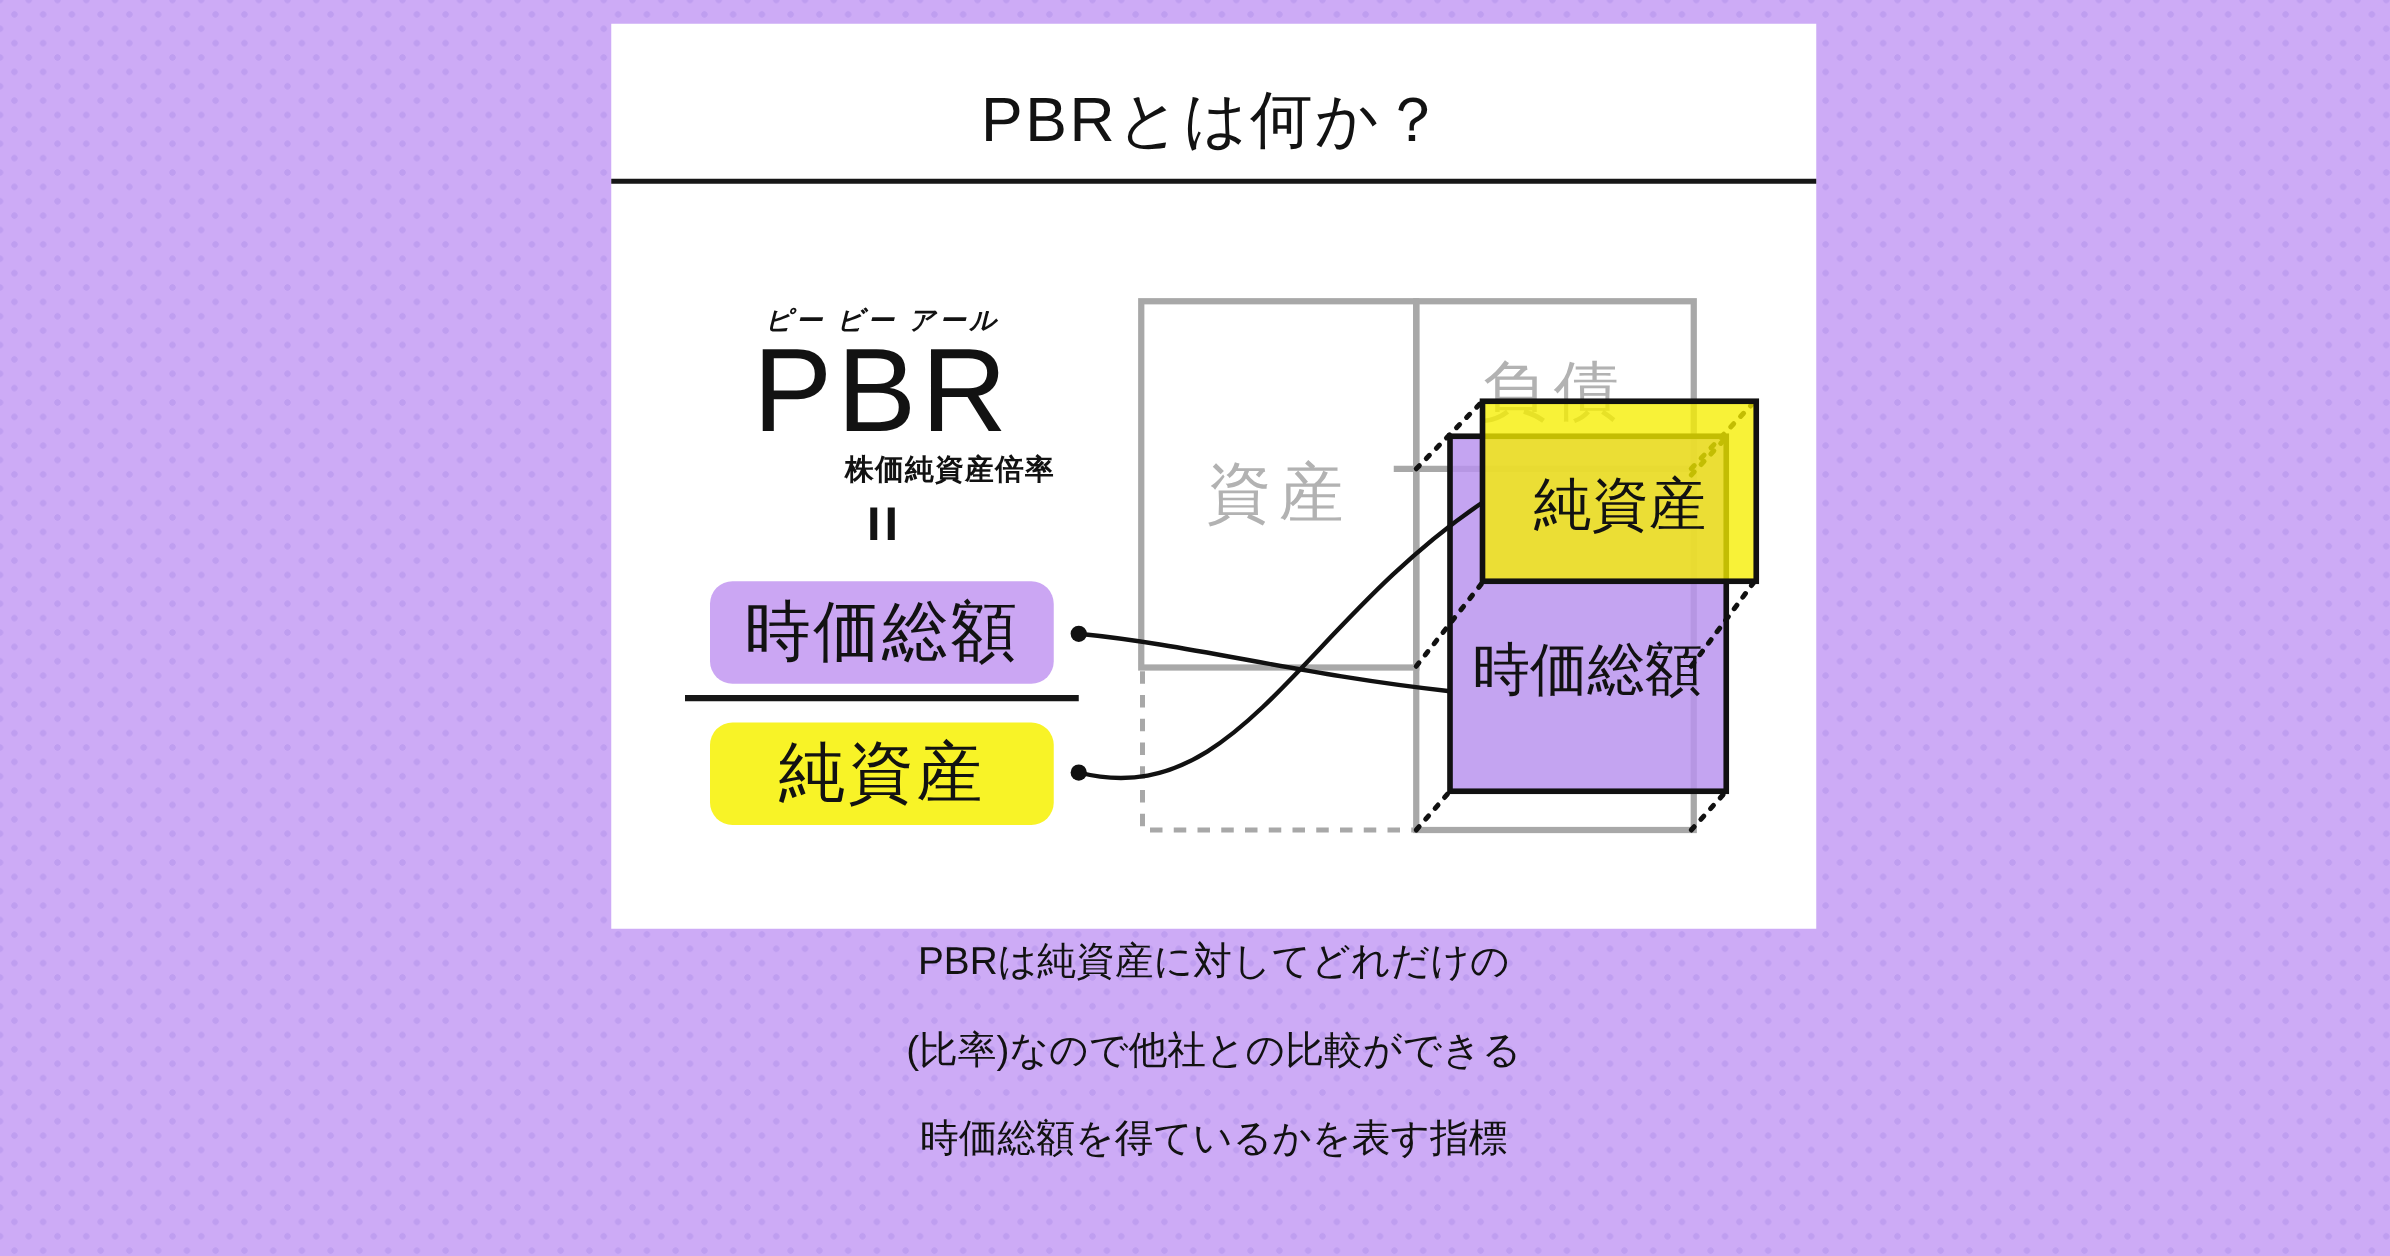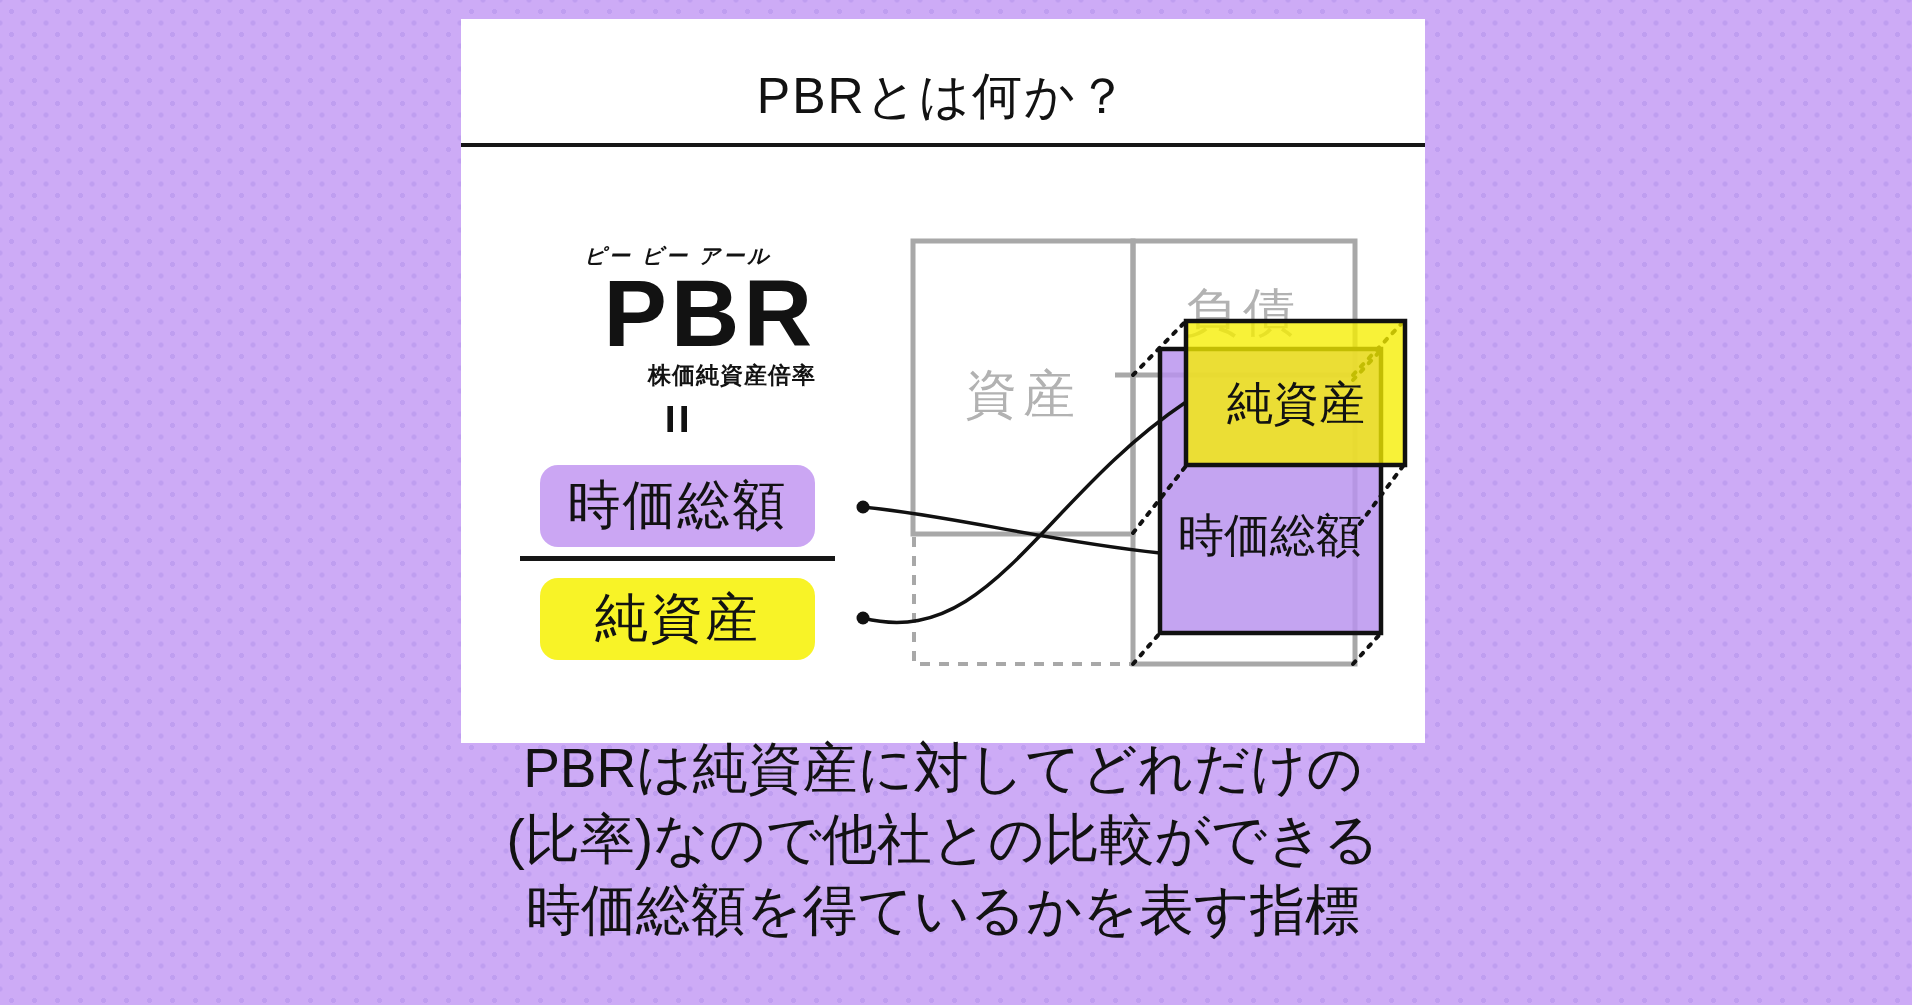--- a/index.html
+++ b/index.html
@@ -7,35 +7,35 @@
     position:relative;width:1912px;height:1005px;overflow:hidden;
     background-color:#cdabf6;
     background-image:
       radial-gradient(circle, #bf9ef0 2.3px, rgba(0,0,0,0) 2.8px),
       radial-gradient(circle, #bf9ef0 2.3px, rgba(0,0,0,0) 2.8px);
     background-size:23px 23px;
     background-position:0 0, 11.5px 11.5px;
     font-family:"Liberation Sans","DejaVu Sans",sans-serif;
     color:#121212;
   }
-  #card{position:absolute;left:461px;top:19px;width:964px;height:724px;background:#ffffff;}
+  #card{position:absolute;left:489px;top:19px;width:964px;height:724px;background:#ffffff;}
   .abs{position:absolute;}
   #title{left:0;top:44px;width:964px;text-align:center;font-size:50px;font-weight:500;letter-spacing:2px;}
   #title-rule{left:0;top:124px;width:964px;height:4px;background:#161616;}
   
   #ruby{left:79px;top:223px;width:276px;text-align:center;font-size:21px;font-weight:bold;letter-spacing:3px;font-style:italic;}
-  #acronym{left:79px;top:240px;width:276px;text-align:right;font-size:95px;font-weight:700;letter-spacing:4px;}
+  #acronym{left:79px;top:240px;width:276px;text-align:center;font-size:95px;font-weight:400;letter-spacing:4px;}
   #formula-subtitle{left:79px;top:341px;width:276px;text-align:right;font-size:23px;font-weight:600;letter-spacing:1px;}
   #equals{left:79px;top:370px;width:276px;text-align:center;font-size:52px;font-weight:bold;}
   #equals span{display:inline-block;transform:rotate(90deg);}
   .pill{width:275px;left:79px;height:82px;border-radius:18px;display:flex;align-items:center;justify-content:center;font-size:53px;font-weight:500;letter-spacing:2px;}
   #numerator-box{top:446px;background:#cba6f3;}
   #denominator-box{top:559px;background:#f8f327;}
   #fraction-line{left:59px;top:537px;width:315px;height:5px;background:#161616;}
-  #description{left:0;top:714px;width:964px;text-align:center;font-size:55px;line-height:71px;font-weight:500;}
+  #description{left:0;top:714px;width:964px;text-align:center;font-size:31px;line-height:71px;font-weight:500;}
   svg text{font-family:"Liberation Sans","DejaVu Sans",sans-serif;}
 </style>
 </head>
 <body>
 
 <div id="stage">
   <div id="card" class="abs">
 
     <div id="title" class="abs">PBRとは何か？</div>
     <div id="title-rule" class="abs"></div>

